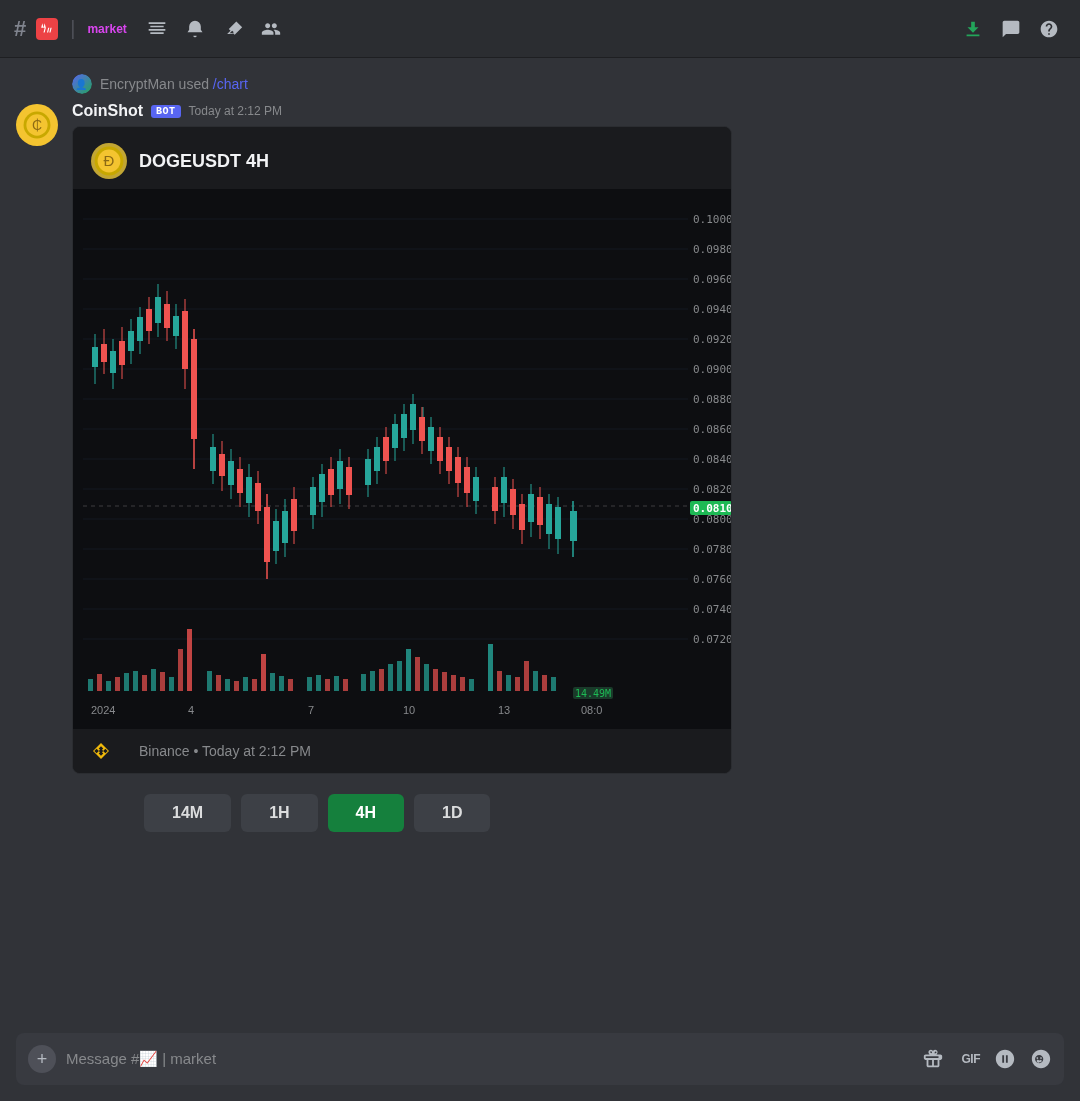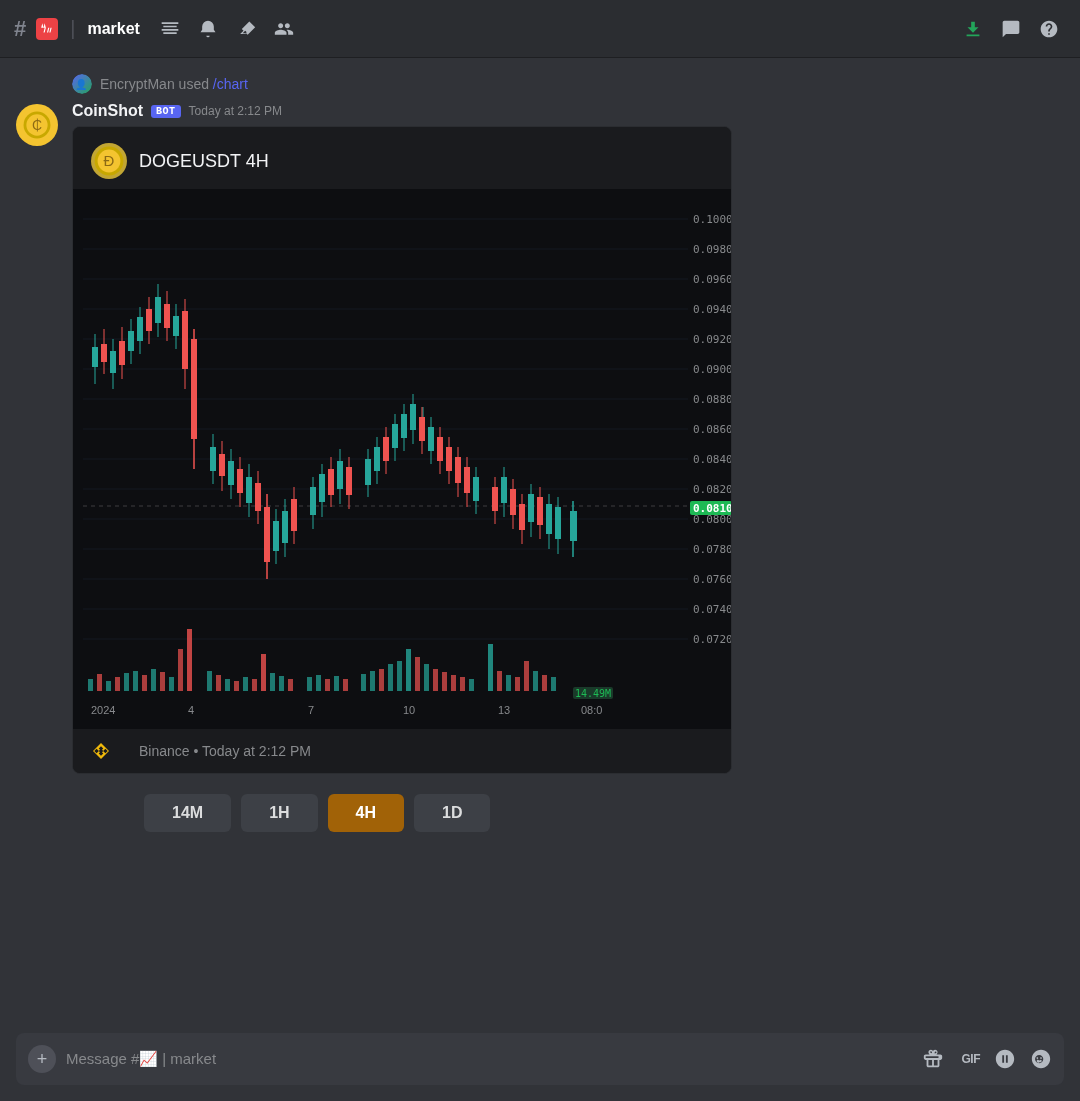--- a/index.html
+++ b/index.html
@@ -39,23 +39,23 @@
       background: #ed4245;
       border-radius: 4px;
       display: flex;
       align-items: center;
       justify-content: center;
       font-size: 12px;
       color: white;
       font-weight: bold;
     }
     .topbar-channel-name {
-      font-size: 16px;
+      font-size: 12px;
       font-weight: 600;
-      color: #ffffff;
+      color: #d946ef;
     }
     .topbar-icons {
       display: flex;
       align-items: center;
       gap: 6px;
       margin-left: 6px;
     }
     .topbar-icon {
       width: 32px;
       height: 32px;
@@ -213,21 +213,21 @@
       border-radius: 50%;
       background: #c2a633;
       display: flex;
       align-items: center;
       justify-content: center;
       font-size: 20px;
       color: #f4e100;
     }
     .chart-title {
       font-size: 18px;
-      font-weight: 400;
+      font-weight: 700;
       color: #f2f3f5;
     }
 
     
     .chart-wrapper {
       position: relative;
       background: #0d0e11;
       margin: 0;
     }
     .chart-svg {
@@ -264,21 +264,21 @@
       padding: 10px 28px;
       border-radius: 6px;
       font-size: 16px;
       font-weight: 600;
       cursor: pointer;
       border: none;
       background: #3d4046;
       color: #dcddde;
     }
     .tf-btn.active {
-      background: #a16207;
+      background: #15803d;
       color: white;
     }
 
     
     .message-input-area {
       padding: 0 16px 16px 16px;
     }
     .message-input-bar {
       background: #383a40;
       border-radius: 8px;

